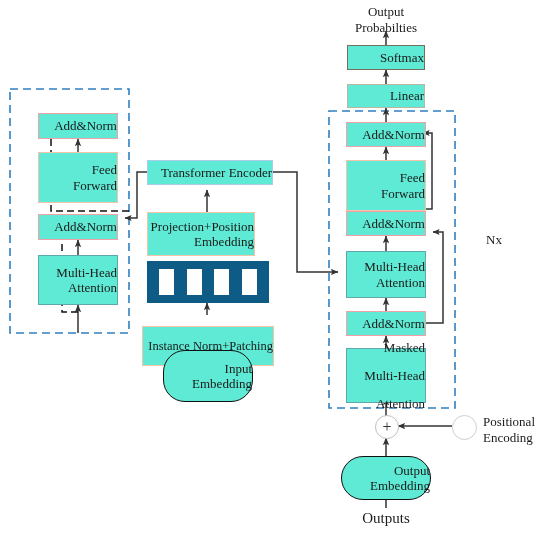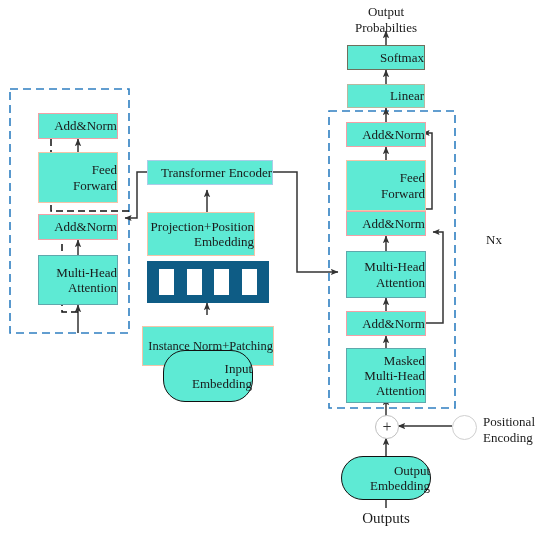--- a/index.html
+++ b/index.html
@@ -144,21 +144,21 @@
 
   <div class="node" style="left:346px;top:251px;width:80px;height:47px;border:1.6px solid #5fa8ac;font-size:13px;">
     <span>Multi-Head</span>
     <span>Attention</span>
   </div>
 
   <div class="node" style="left:346px;top:311px;width:80px;height:25px;border:1.6px solid #f2a0a6;font-size:13px;">
     <span>Add&amp;Norm</span>
   </div>
 
-  <div class="node" style="left:346px;top:348px;width:80px;height:55px;border:1.6px solid #5fa8ac;font-size:13px;">
+  <div class="node" style="left:346px;top:348px;width:80px;height:55px;border:1.6px solid #5fa8ac;font-size:13px;gap:13px;">
     <span>Masked</span>
     <span>Multi-Head</span>
     <span>Attention</span>
   </div>
 
   <div class="lbl" style="left:462px;top:232px;width:40px;font-size:13px;text-align:right;">
     <span>Nx</span>
   </div>
 
   <div class="plusbox" style="left:375px;top:415px;width:22px;height:22px;font-size:16px;">

